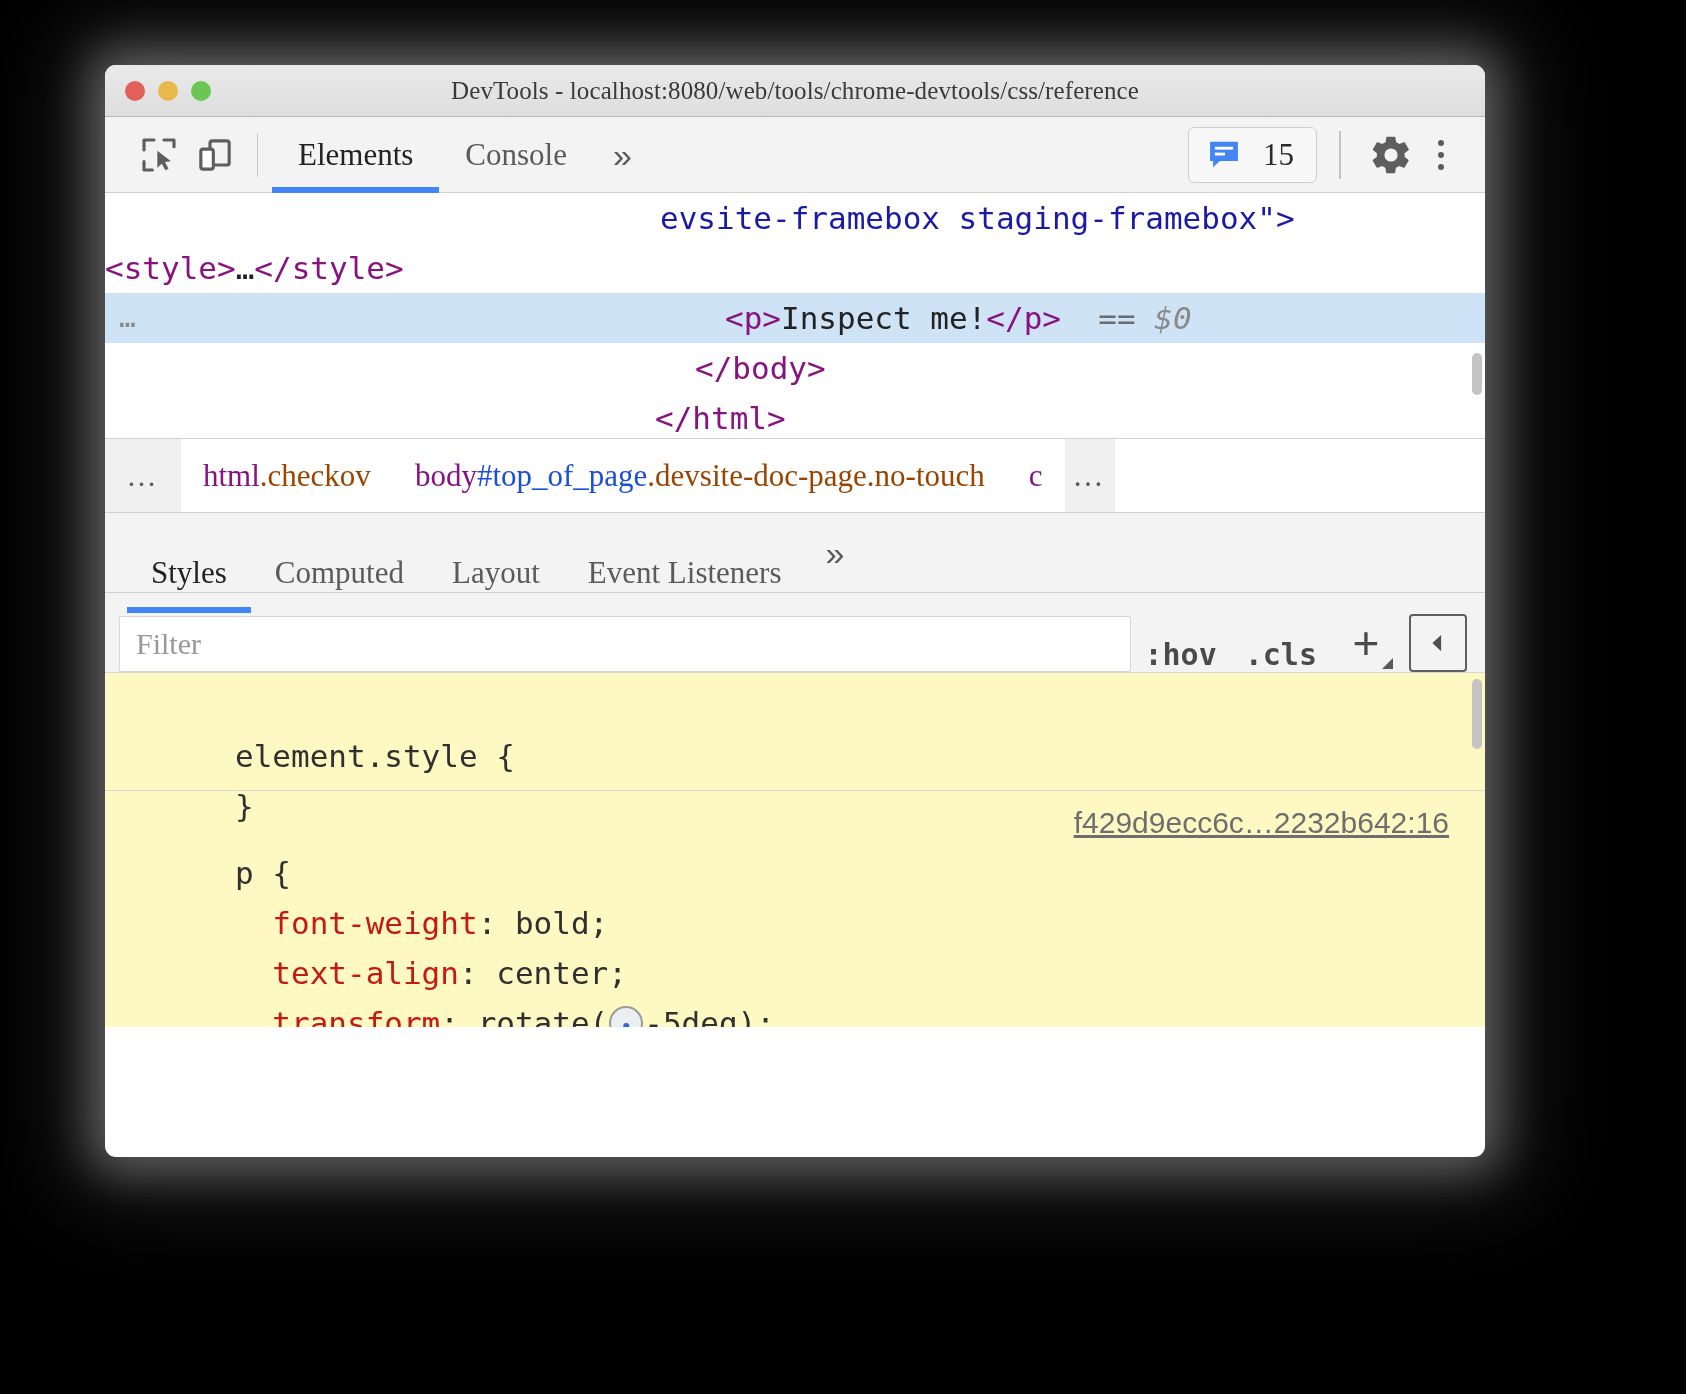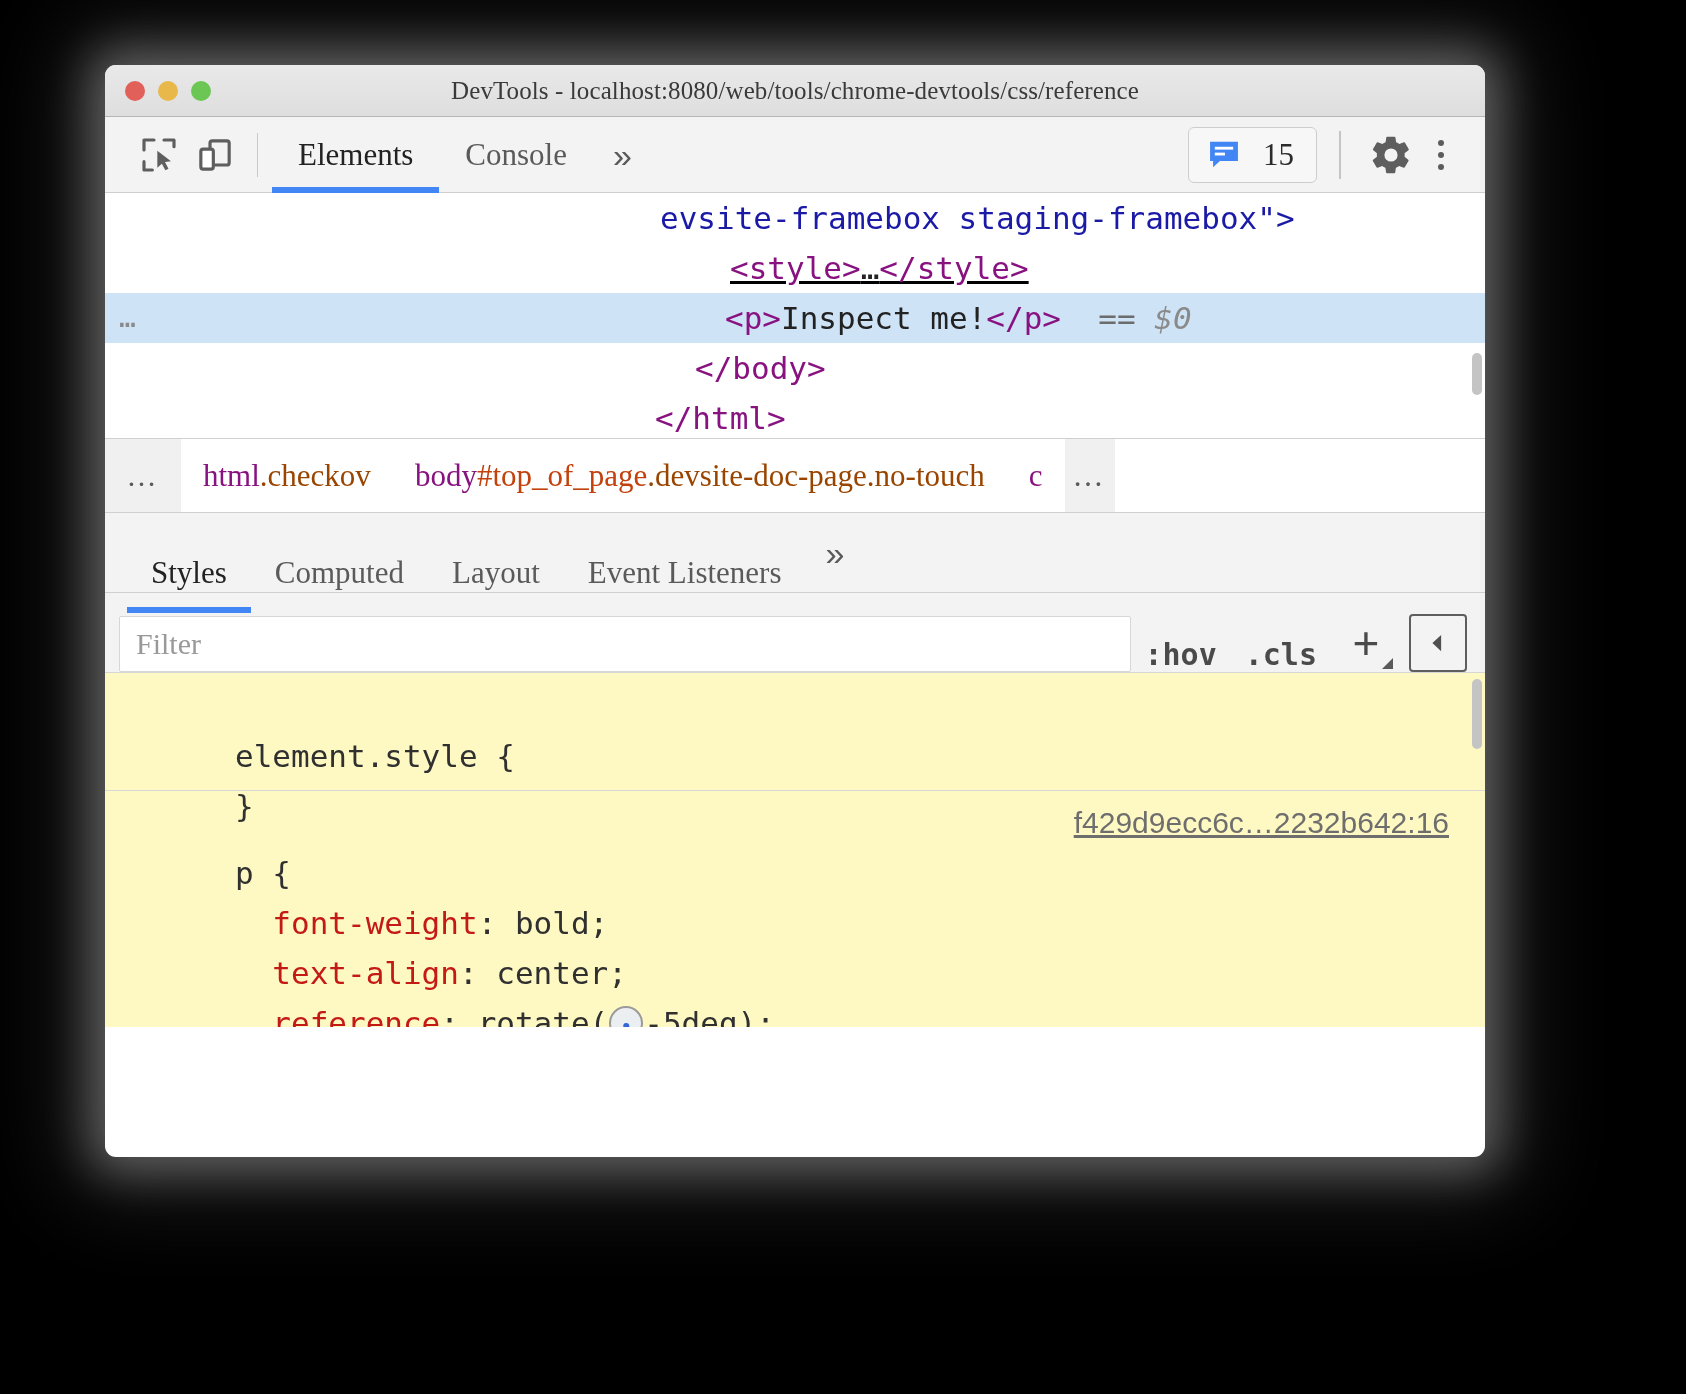--- a/index.html
+++ b/index.html
@@ -189,21 +189,21 @@
     cursor: pointer;
     flex: 0 0 auto;
   }
   .crumb {
     padding: 0 22px;
     white-space: nowrap;
     cursor: pointer;
     flex: 0 0 auto;
   }
   .crumb-node { color: #881280; }
-  .crumb-id   { color: #c2410c; }
+  .crumb-id   { color: #1d4ed8; }
   .crumb-cls  { color: #994500; }
   #crumb-right-ellipsis {
     color: #5a5a5a;
     letter-spacing: 3px;
     padding: 0 8px;
     background: #f0f0f0;
     height: 74px;
     line-height: 74px;
     flex: 0 0 auto;
   }
@@ -417,21 +417,21 @@
     <div class="kebab">
       <i></i>
       <i></i>
       <i></i>
     </div>
   </div>
 
   <div id="dom-tree">
     <div id="dom-rows">
         <div class="dom-row"><span style="padding-left: 555px;"><span class="attrv">evsite-framebox staging-framebox</span><span class="attrv">"&gt;</span></span></div>
-        <div class="dom-row"><span style="padding-left: 625px; text-decoration: underline;"><span class="tag">&lt;style&gt;</span><span class="txt">…</span><span class="tag">&lt;/style&gt;</span></span></div>
+        <div class="dom-row"><span style=""><span class="tag">&lt;style&gt;</span><span class="txt">…</span><span class="tag">&lt;/style&gt;</span></span></div>
         <div class="dom-row selected"><span class="dom-badge">…</span><span style="padding-left: 620px;"><span class="tag">&lt;p&gt;</span><span class="txt">Inspect me!</span><span class="tag">&lt;/p&gt;</span><span class="txt">  </span><span class="eq">==</span><span class="txt"> </span><span class="dollar">$0</span></span></div>
         <div class="dom-row"><span style="padding-left: 590px;"><span class="tag">&lt;/body&gt;</span></span></div>
         <div class="dom-row"><span style="padding-left: 550px;"><span class="tag">&lt;/html&gt;</span></span></div>
       </div>
     <div id="dom-scroll"></div>
   </div>
 
   <div id="breadcrumb">
     <div id="crumb-ellipsis">…</div>
 
@@ -493,21 +493,21 @@
 
     <div class="css-line">
       <span>&nbsp;&nbsp;</span><span class="prop">font-weight</span><span>: </span><span class="val">bold;</span>
     </div>
 
     <div class="css-line">
       <span>&nbsp;&nbsp;</span><span class="prop">text-align</span><span>: </span><span class="val">center;</span>
     </div>
 
     <div class="css-line">
-      <span>&nbsp;&nbsp;</span><span class="prop">reference</span><span>: </span><span class="val">rotate(</span><span class="angle-clock"><span class="hand" style="transform:translate(-50%,0) rotate(-5deg)"></span></span><span class="val">-5deg</span><span class="val">);</span>
+      <span>&nbsp;&nbsp;</span><span class="prop">transform</span><span>: </span><span class="val">rotate(</span><span class="angle-clock"><span class="hand" style="transform:translate(-50%,0) rotate(-5deg)"></span></span><span class="val">-5deg</span><span class="val">);</span>
     </div>
 
     <div class="css-line">
       
     </div>
 
     <div id="styles-scroll"></div>
   </div>
 
 </div>

